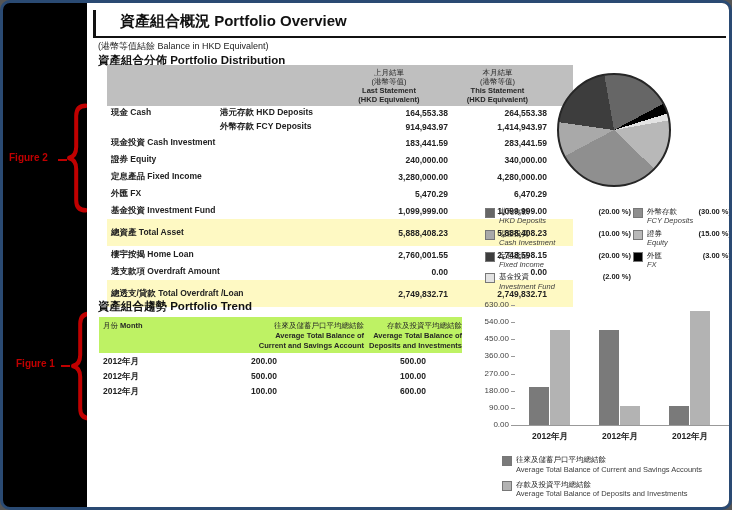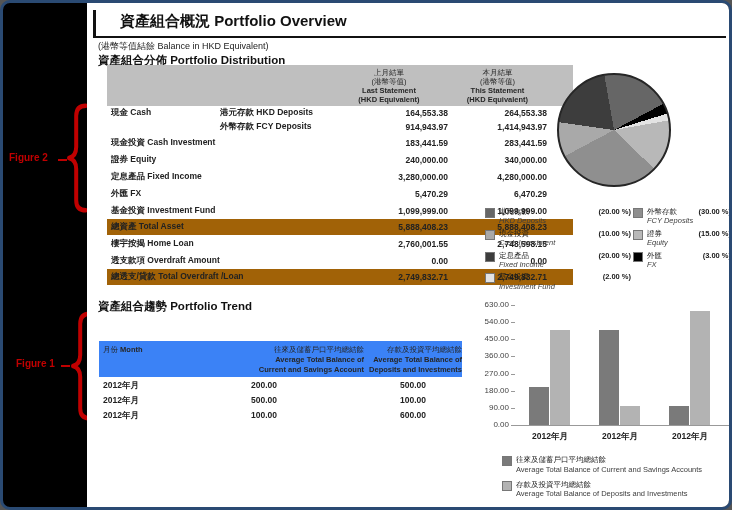--- a/index.html
+++ b/index.html
@@ -24,40 +24,40 @@
 
   
   .dist-table{position:absolute;left:12px;top:62px;width:466px;margin-left:8px;}
   .dist-header{display:grid;grid-template-columns:113px 110px 118px 99px 26px;background:#bfbfbf;
                padding:3px 0 2px;min-height:33px;}
   .dh{text-align:center;font-size:7.5px;line-height:1.2;color:#262626;}
   .hz{font-weight:400;} .he{font-weight:bold;}
   .drow{display:grid;grid-template-columns:113px 110px 118px 99px 26px;align-items:center;
         height:17px;font-size:8.5px;font-weight:bold;color:#222;}
   .drow.compact{height:14px;}
-  .drow.total{background:#a16207;height:16px;}
+  .drow.total{background:#fef9c3;height:27px;}
   .dc1{padding-left:4px;white-space:nowrap;} .dc2{white-space:nowrap;}
   .dcn{text-align:right;white-space:nowrap;}
 
   
   .pie{position:absolute;left:470px;top:70px;width:114px;height:114px;border-radius:50%;
        border:2px solid #262626;box-sizing:border-box;}
   .pie-legend{position:absolute;left:398px;top:204px;width:248px;display:grid;
               grid-template-columns:148px 100px;row-gap:3px;font-size:7.5px;line-height:1.25;}
   .pli{display:flex;align-items:flex-start;}
   .sw{display:inline-block;width:8px;height:8px;margin:1px 4px 0 0;border:1px solid #777;flex:none;}
   .plc{flex:1;}
   .pl1{display:flex;justify-content:space-between;color:#1a1a1a;}
   .plp{font-weight:bold;padding-right:2px;}
   .ple{color:#3d3d3d;font-style:italic;}
 
   
   .trend-table{position:absolute;left:12px;top:314px;width:363px;}
-  .t-head{display:grid;grid-template-columns:95px 170px 98px;background:#3b82f6;
-          padding:4px 0 3px;font-size:7.5px;line-height:1.3;color:#262626;min-height:27px;margin-top:24px;}
+  .t-head{display:grid;grid-template-columns:95px 170px 98px;background:#bef264;
+          padding:4px 0 3px;font-size:7.5px;line-height:1.3;color:#262626;min-height:27px;}
   .thc1{padding-left:4px;font-weight:400;} .thc1 b{font-weight:bold;}
   .thr{text-align:right;}
   .trow{display:grid;grid-template-columns:95px 170px 98px;font-size:8.5px;font-weight:bold;
         color:#222;min-height:11px;align-items:start;padding-top:3px;}
   .tc1{padding-left:4px;white-space:nowrap;}
   .tc1e{font-size:8px;}
   .tcv{text-align:center;}
   .trow>div:nth-child(2){padding-right:30px;}
 
   

